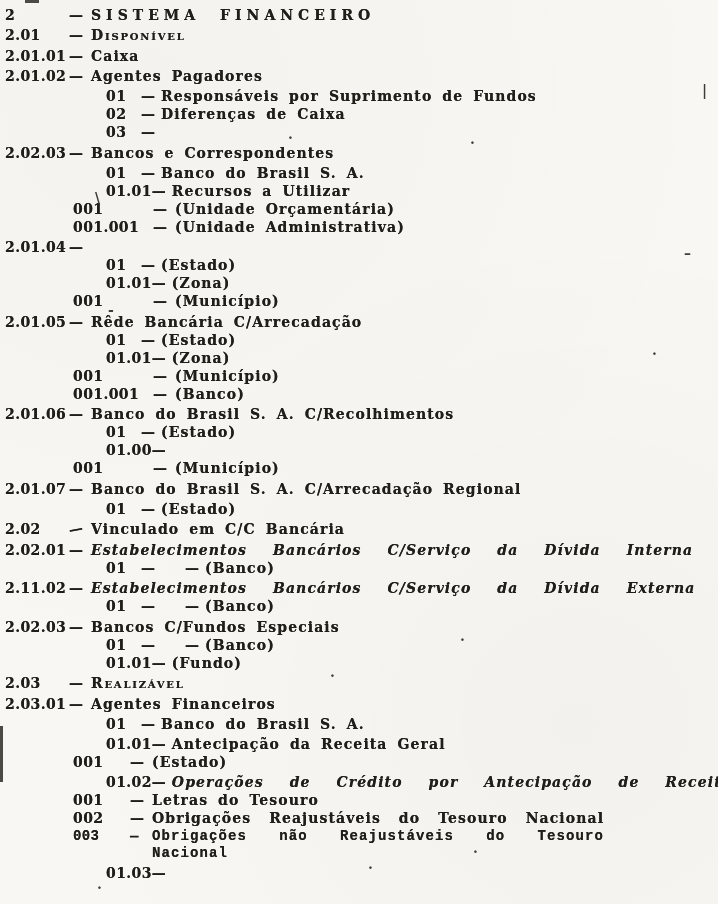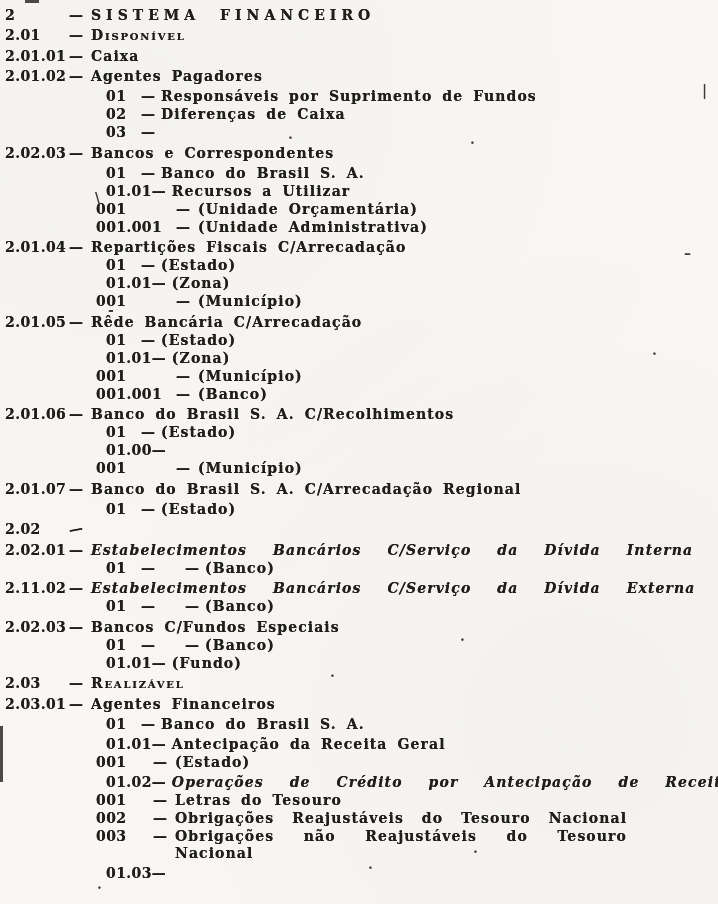--- a/index.html
+++ b/index.html
@@ -37,30 +37,30 @@
     word-spacing: 4px;
     white-space: nowrap;
     text-shadow: 0 0 0.6px rgba(32,30,22,0.85);
   }
   .row .code { flex: none; letter-spacing: 0.4px; }
   .row .dash { flex: none; min-width: 22px; letter-spacing: 0; }
   .l0 { margin-top: 3.5px; }
   .gap { margin-top: 3px; }
   .l0 .code { margin-left: 5px;   min-width: 64px; }
   .l1 .code { margin-left: 106px; min-width: 35px; }
-  .l2 .code { margin-left: 96px; min-width: 80px; }
+  .l2 .code { margin-left: 73px; min-width: 80px; }
   .l2.narrow .code { min-width: 57px; }
   .l1 .dash { min-width: 20px; }
   .dash-second { margin-left: 24px; min-width: 26px; }
   .italic .label { }
   .smallcaps .label { font-variant: small-caps; letter-spacing: 1.8px; }
   .title .label { letter-spacing: 5px; word-spacing: 10px; }
   .spread .label { word-spacing: 20px; font-style: italic; }
   .spread2 .label { word-spacing: 12px; }
-  .wrap { white-space: normal; }
+  .wrap { white-space: normal; font-family: Liberation Mono, monospace; }
   .wrap .label { max-width: 452px; text-align: justify; word-spacing: 12px; }
   .slant .dash { transform: rotate(-10deg) translateY(-1px); }
   .mark {
     position: absolute;
     font-weight: 700;
     font-size: 14px;
     color: #3e3c36;
     line-height: 14px;
   }
   .bar { position: absolute; background: #4b4a45; }
@@ -126,21 +126,20 @@
         <span class="label">(Unidade Orçamentária)</span>
       </div>
       <div class="row l2">
         <span class="code">001.001</span>
         <span class="dash">—</span>
         <span class="label">(Unidade Administrativa)</span>
       </div>
       <div class="row l0">
         <span class="code">2.01.04</span>
         <span class="dash">—</span>
-        <span class="label">Repartições Fiscais C/Arrecadação</span>
       </div>
       <div class="row l1">
         <span class="code">01</span>
         <span class="dash">—</span>
         <span class="label">(Estado)</span>
       </div>
       <div class="row l1">
         <span class="code">01.01</span>
         <span class="dash">—</span>
         <span class="label">(Zona)</span>
@@ -201,20 +200,21 @@
         <span class="label">Banco do Brasil S. A. C/Arrecadação Regional</span>
       </div>
       <div class="row l1 gap">
         <span class="code">01</span>
         <span class="dash">—</span>
         <span class="label">(Estado)</span>
       </div>
       <div class="row l0 italic slant">
         <span class="code">2.02</span>
         <span class="dash">—</span>
+        <span class="label">Vinculado em C/C Bancária</span>
       </div>
       <div class="row l0 spread">
         <span class="code">2.02.01</span>
         <span class="dash">—</span>
         <span class="label">Estabelecimentos Bancários C/Serviço da Dívida Interna</span>
       </div>
       <div class="row l1 dash2">
         <span class="code">01</span>
         <span class="dash">—</span>
         <span class="dash dash-second">—</span>

